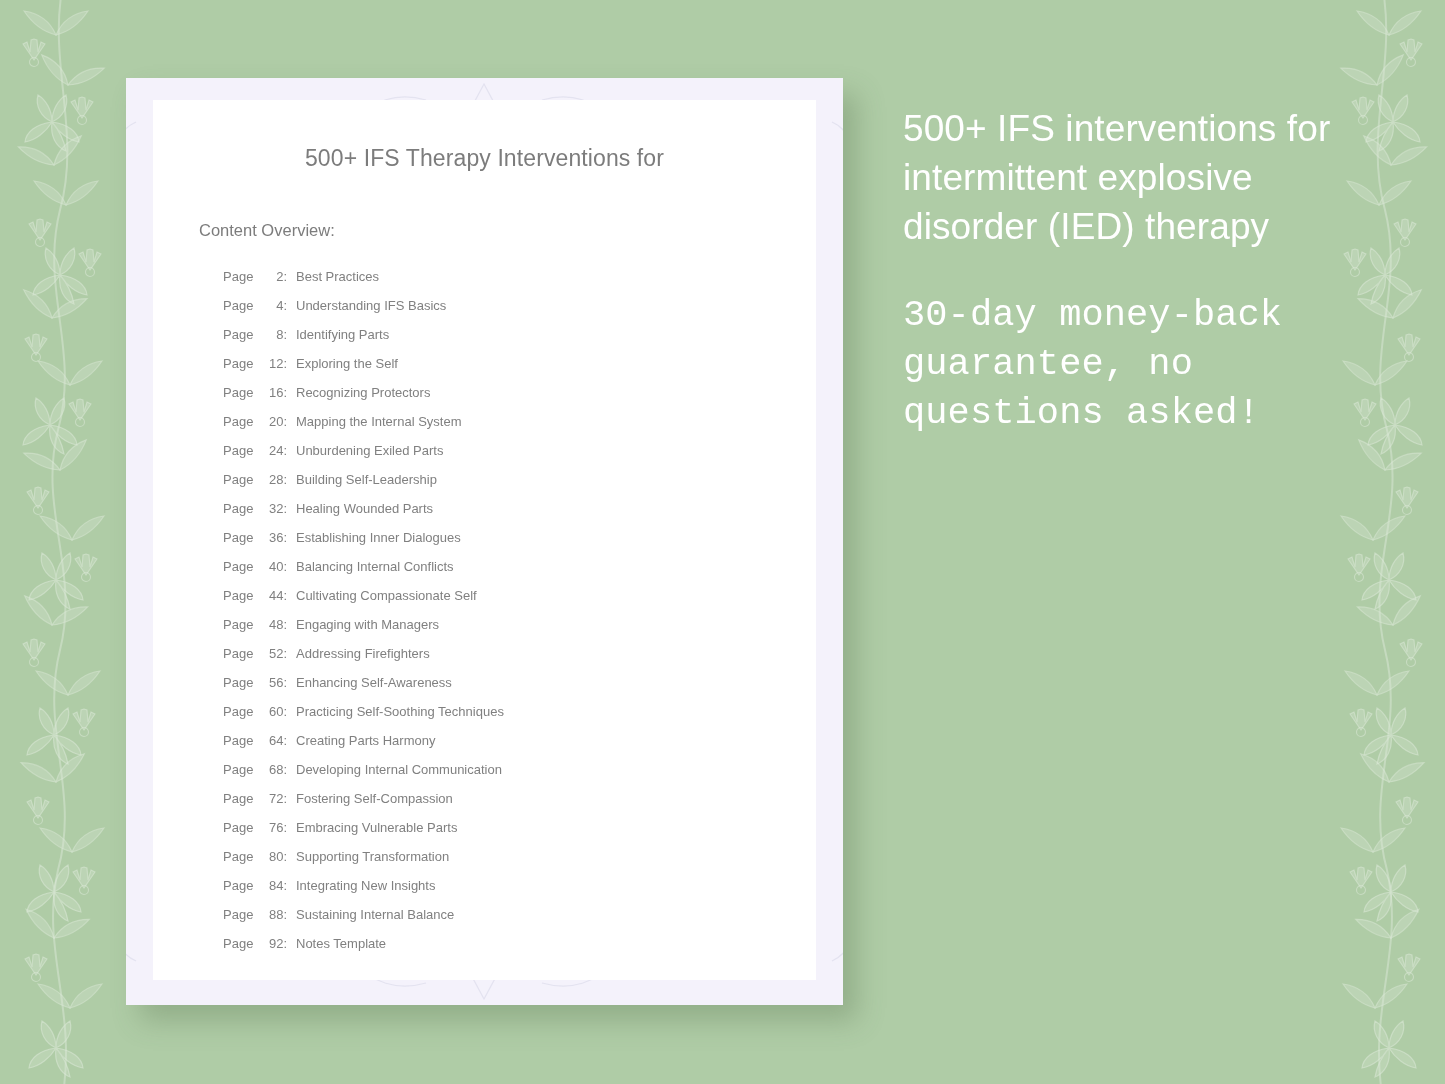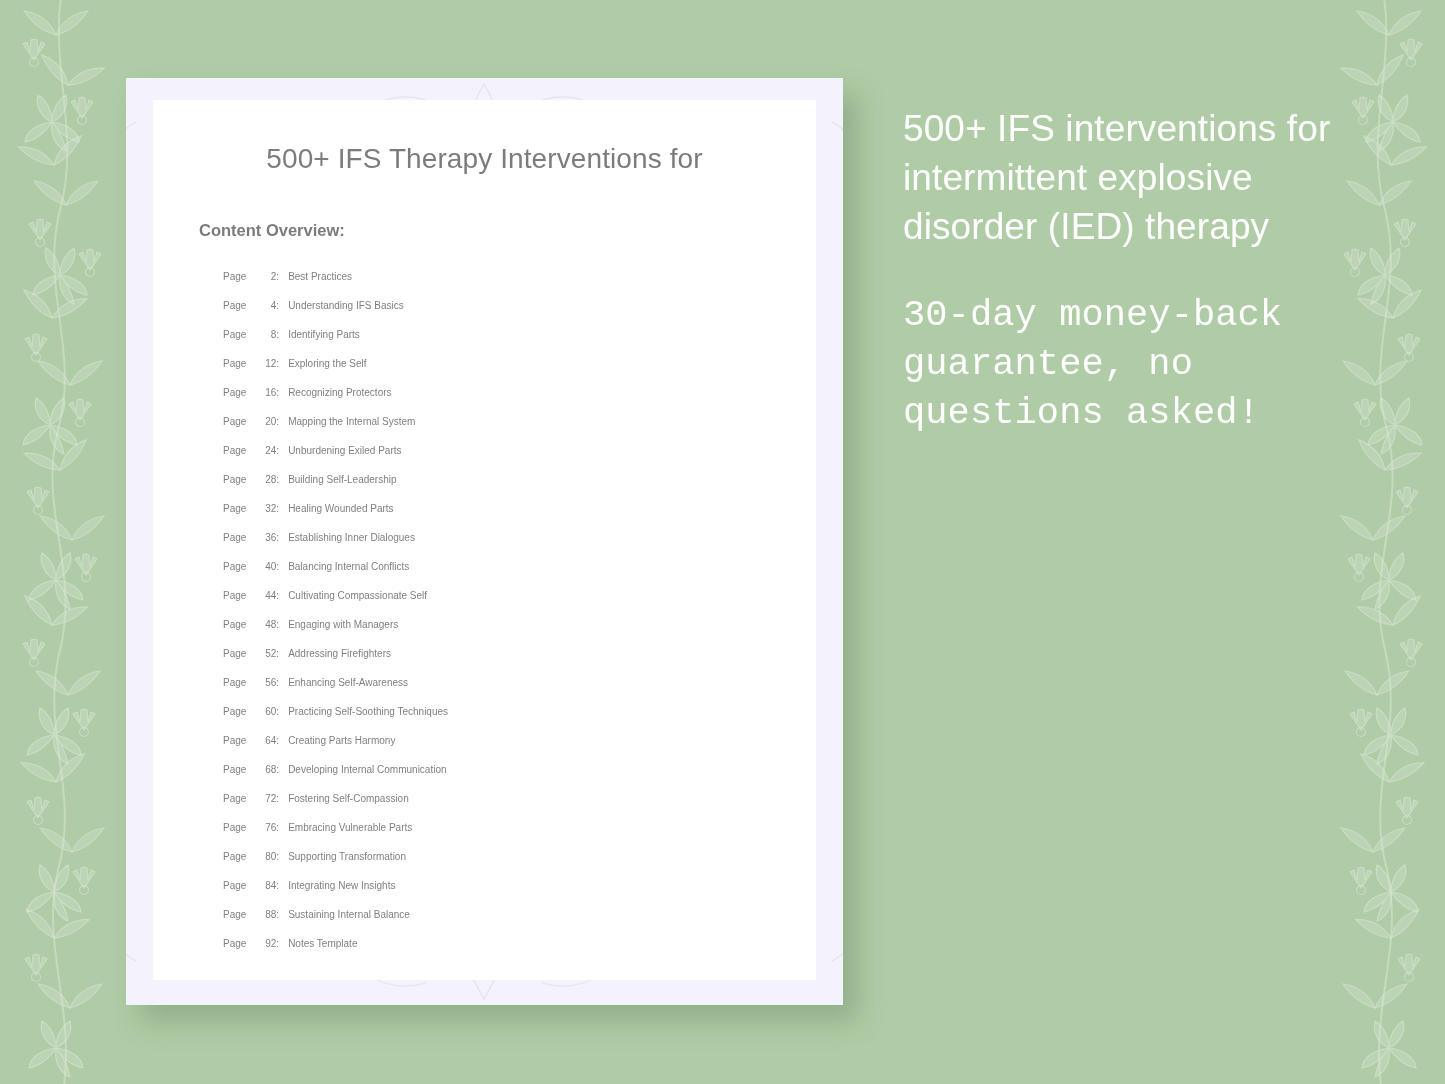--- a/index.html
+++ b/index.html
@@ -55,45 +55,45 @@
     width: 663px;
     height: 880px;
     background: #ffffff;
     z-index: 3;
     padding: 44px 44px 0 44px;
   }
 
   .doc-title {
     text-align: center;
     color: #7c7c7c;
-    font-size: 28px;
+    font-size: 23px;
     line-height: 29px;
     font-weight: 400;
     letter-spacing: 0.1px;
     padding: 0 8px;
   }
 
   .overview-label {
     margin-top: 48px;
     margin-left: 2px;
     color: #7c7c7c;
     font-size: 16.5px;
-    font-weight: 700;
+    font-weight: 400;
   }
 
   .toc {
     margin-top: 22px;
     margin-left: 26px;
     list-style: none;
   }
 
   .toc-item {
     display: flex;
     align-items: baseline;
-    font-size: 10px;
+    font-size: 13px;
     color: #808080;
     line-height: 29px;
     white-space: nowrap;
   }
 
   .toc-word   { display: inline-block; }
   .toc-num    { display: inline-block; width: 30px; text-align: right; }
   .toc-colon  { display: inline-block; padding-right: 9px; }
   .toc-title  { display: inline-block; }
 

